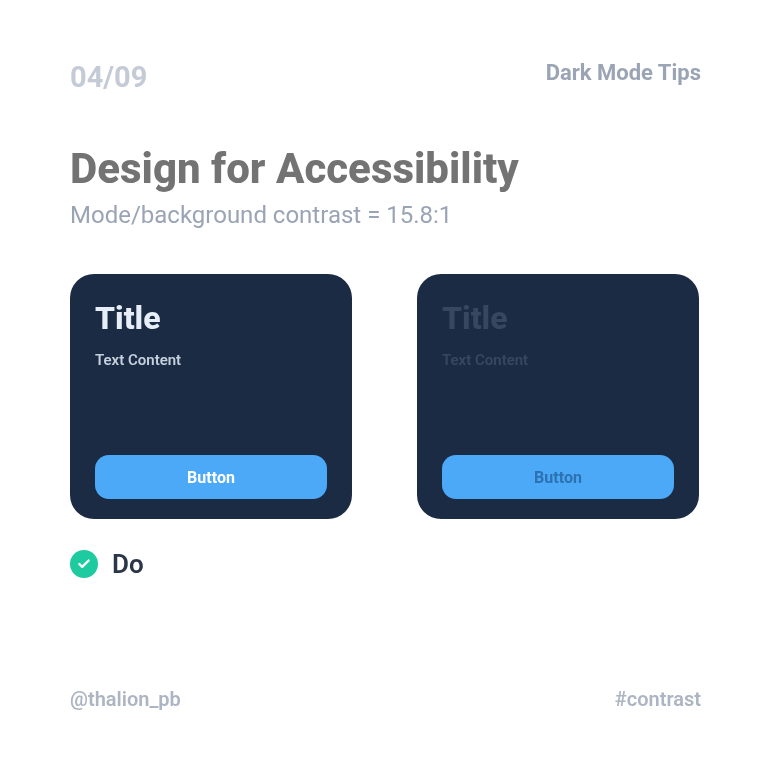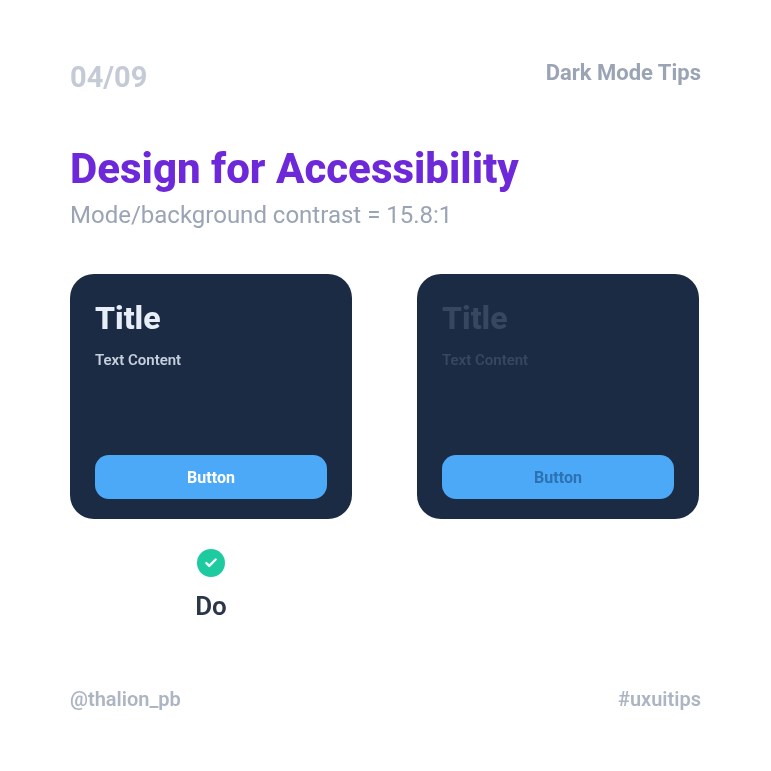--- a/index.html
+++ b/index.html
@@ -27,21 +27,21 @@
       color: #c5cbd6;
     }
     .category {
       font-size: 22px;
       font-weight: 700;
       color: #9aa4b5;
     }
     .title {
       font-size: 42px;
       font-weight: 800;
-      color: #6d28d9;
+      color: #737373;
       margin-bottom: 8px;
     }
     .subtitle {
       font-size: 24px;
       font-weight: 400;
       color: #9aa4b5;
       margin-bottom: 45px;
     }
     .cards-row {
       display: flex;
@@ -101,21 +101,20 @@
     }
     .labels-row {
       display: flex;
       gap: 65px;
     }
     .label-item {
       width: 282px;
       display: flex;
       align-items: center;
       gap: 14px;
-      flex-direction: column;
     }
     .badge {
       width: 28px;
       height: 28px;
       border-radius: 50%;
       display: flex;
       align-items: center;
       justify-content: center;
     }
     .badge-do {
@@ -178,14 +177,14 @@
         <polyline points="20 6 9 17 4 12"></polyline>
       </svg>
     </div>
     <div class="label-text">Do</div>
   </div>
 
 </div>
 
 <div class="footer-row">
   <div class="handle">@thalion_pb</div>
-  <div class="hashtag">#uxuitips</div>
+  <div class="hashtag">#contrast</div>
 </div>
 
 </body></html>

